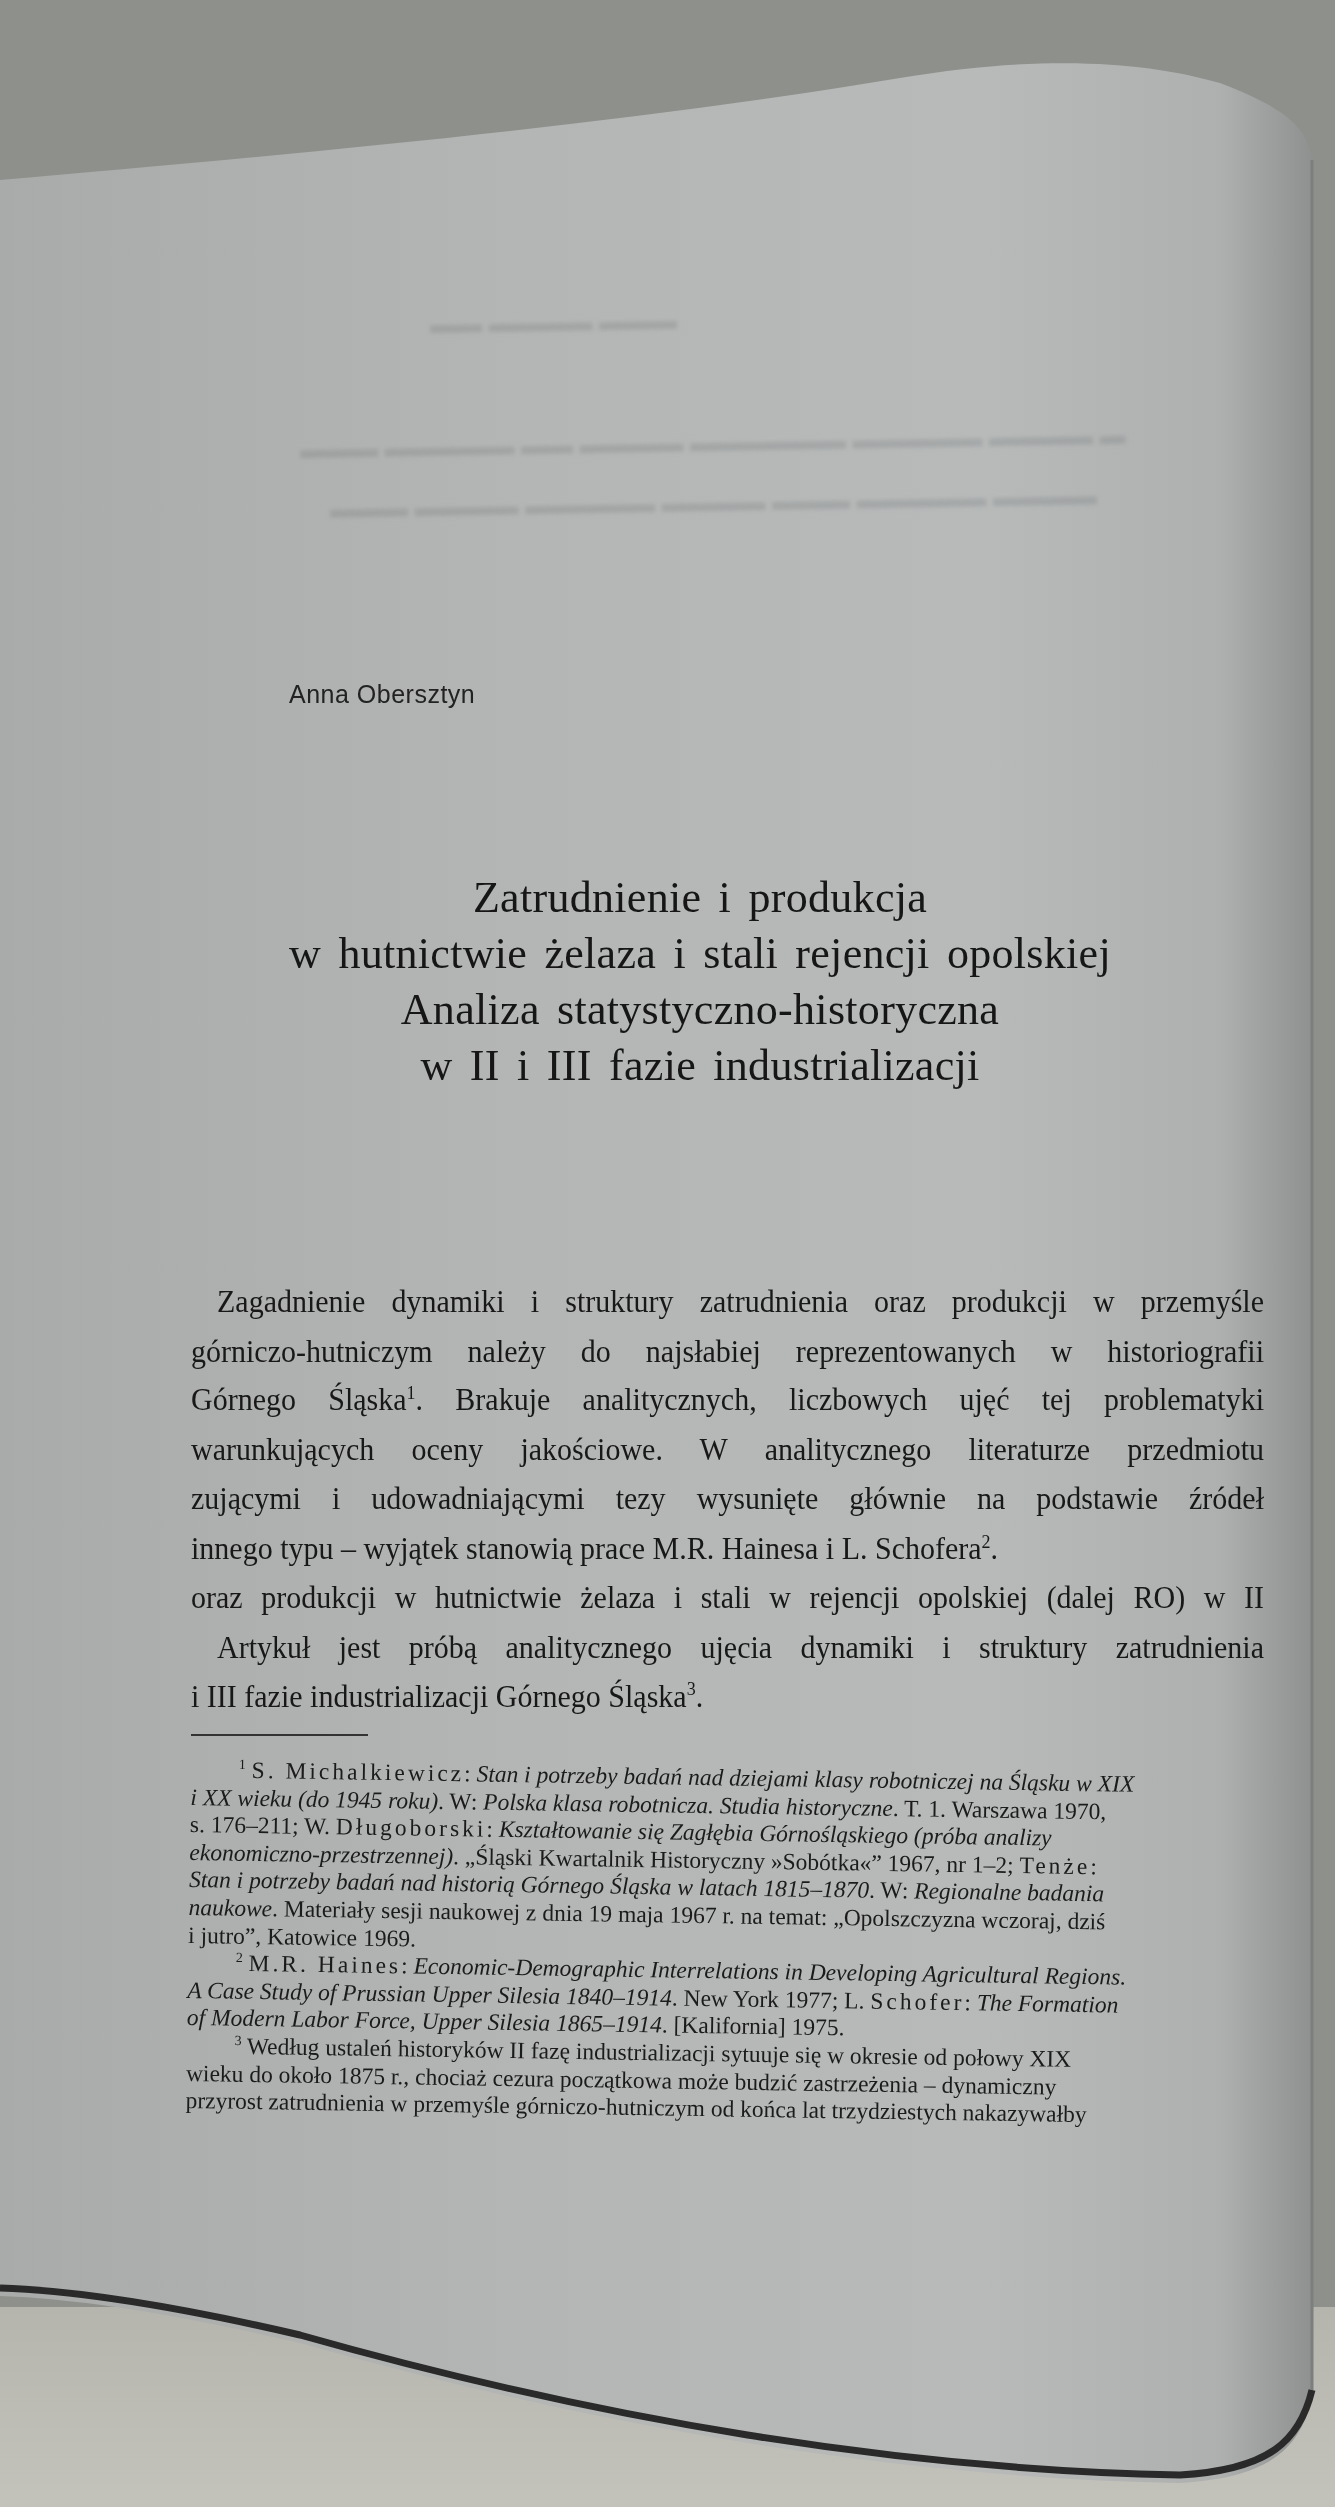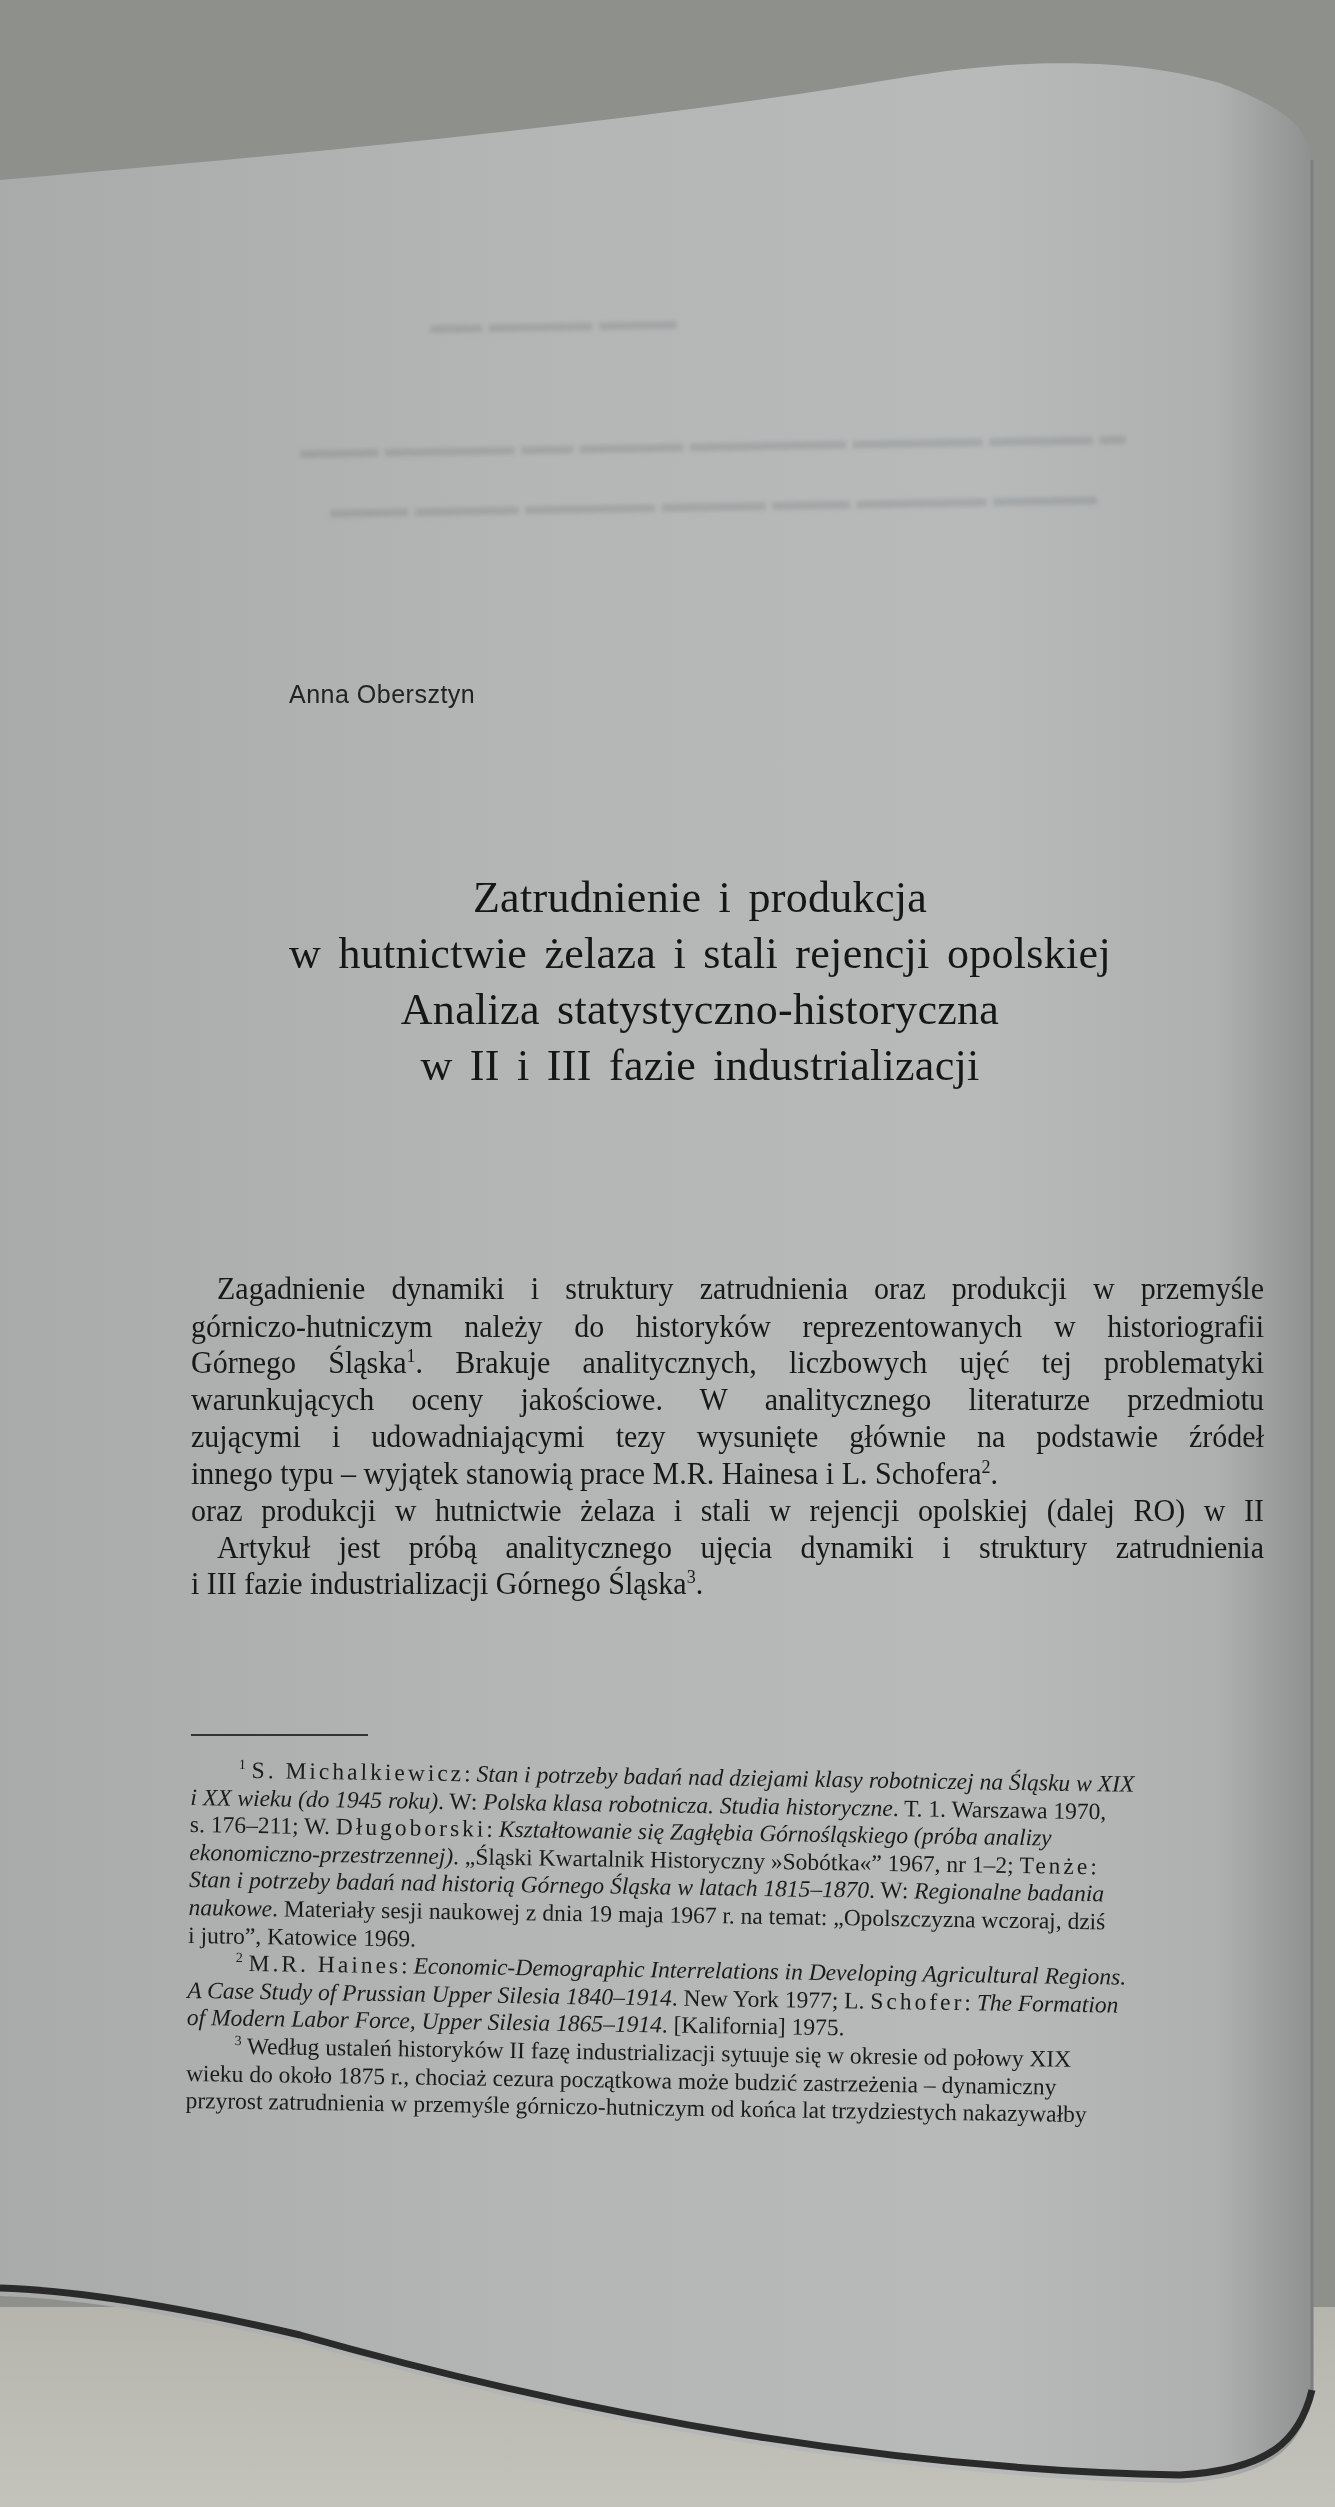--- a/index.html
+++ b/index.html
@@ -35,21 +35,21 @@
     text-align: center; font-size: 44px; line-height: 56px; color: #161616;
     letter-spacing: 0.3px; word-spacing: 6px;
   }
   .title div { white-space: nowrap; text-align: center; }
   .body {
     position: absolute; left: 191px; top: 1262px; width: 1100px;
     font-size: 30px; line-height: 35.5px; color: #181818;
     transform: scaleY(1.04); transform-origin: top left;
   }
   .body p { margin: 0; text-indent: 0; }
-  .line { display: block; white-space: nowrap; text-align: justify; text-align-last: justify; width: 1073px; }
+  .line { display: block; white-space: nowrap; text-align: justify; text-align-last: justify; width: 1073px; margin-top: 12px; }
   .line.indent { padding-left: 26px; width: 1047px; }
   .line.last { text-align-last: left; }
   sup { font-size: 60%; vertical-align: super; line-height: 0; }
   .rule {
     position: absolute; left: 191px; top: 1726px; width: 177px; height: 1.5px; background: #333;
   }
   .footnotes {
     position: absolute; left: 191px; top: 1748px; width: 1120px;
     font-size: 23.5px; line-height: 27.6px; color: #1b1b1b;
     transform: rotate(0.9deg); transform-origin: top left;
@@ -74,21 +74,21 @@
   <div class="title">
     <div>Zatrudnienie i produkcja</div>
     <div>w hutnictwie żelaza i stali rejencji opolskiej</div>
     <div>Analiza statystyczno-historyczna</div>
     <div>w II i III fazie industrializacji</div>
   </div>
 
   <div class="body">
     <p>
       <span class="line indent">Zagadnienie dynamiki i struktury zatrudnienia oraz produkcji w przemyśle</span>
-      <span class="line">górniczo-hutniczym należy do historyków reprezentowanych w historiografii</span>
+      <span class="line">górniczo-hutniczym należy do najsłabiej reprezentowanych w historiografii</span>
       <span class="line"><span>Górnego Śląska</span><sup>1</sup><span>. Brakuje analitycznych, liczbowych ujęć tej problematyki</span></span>
       <span class="line">warunkujących oceny jakościowe. W analitycznego literaturze przedmiotu</span>
       <span class="line">zującymi i udowadniającymi tezy wysunięte głównie na podstawie źródeł</span>
       <span class="line last"><span>innego typu – wyjątek stanowią prace M.R. Hainesa i L. Schofera</span><sup>2</sup><span>.</span></span>
     </p>
     <p>
       <span class="line">oraz produkcji w hutnictwie żelaza i stali w rejencji opolskiej (dalej RO) w II</span>
       <span class="line indent">Artykuł jest próbą analitycznego ujęcia dynamiki i struktury zatrudnienia</span>
       <span class="line last"><span>i III fazie industrializacji Górnego Śląska</span><sup>3</sup><span>.</span></span>
     </p>

